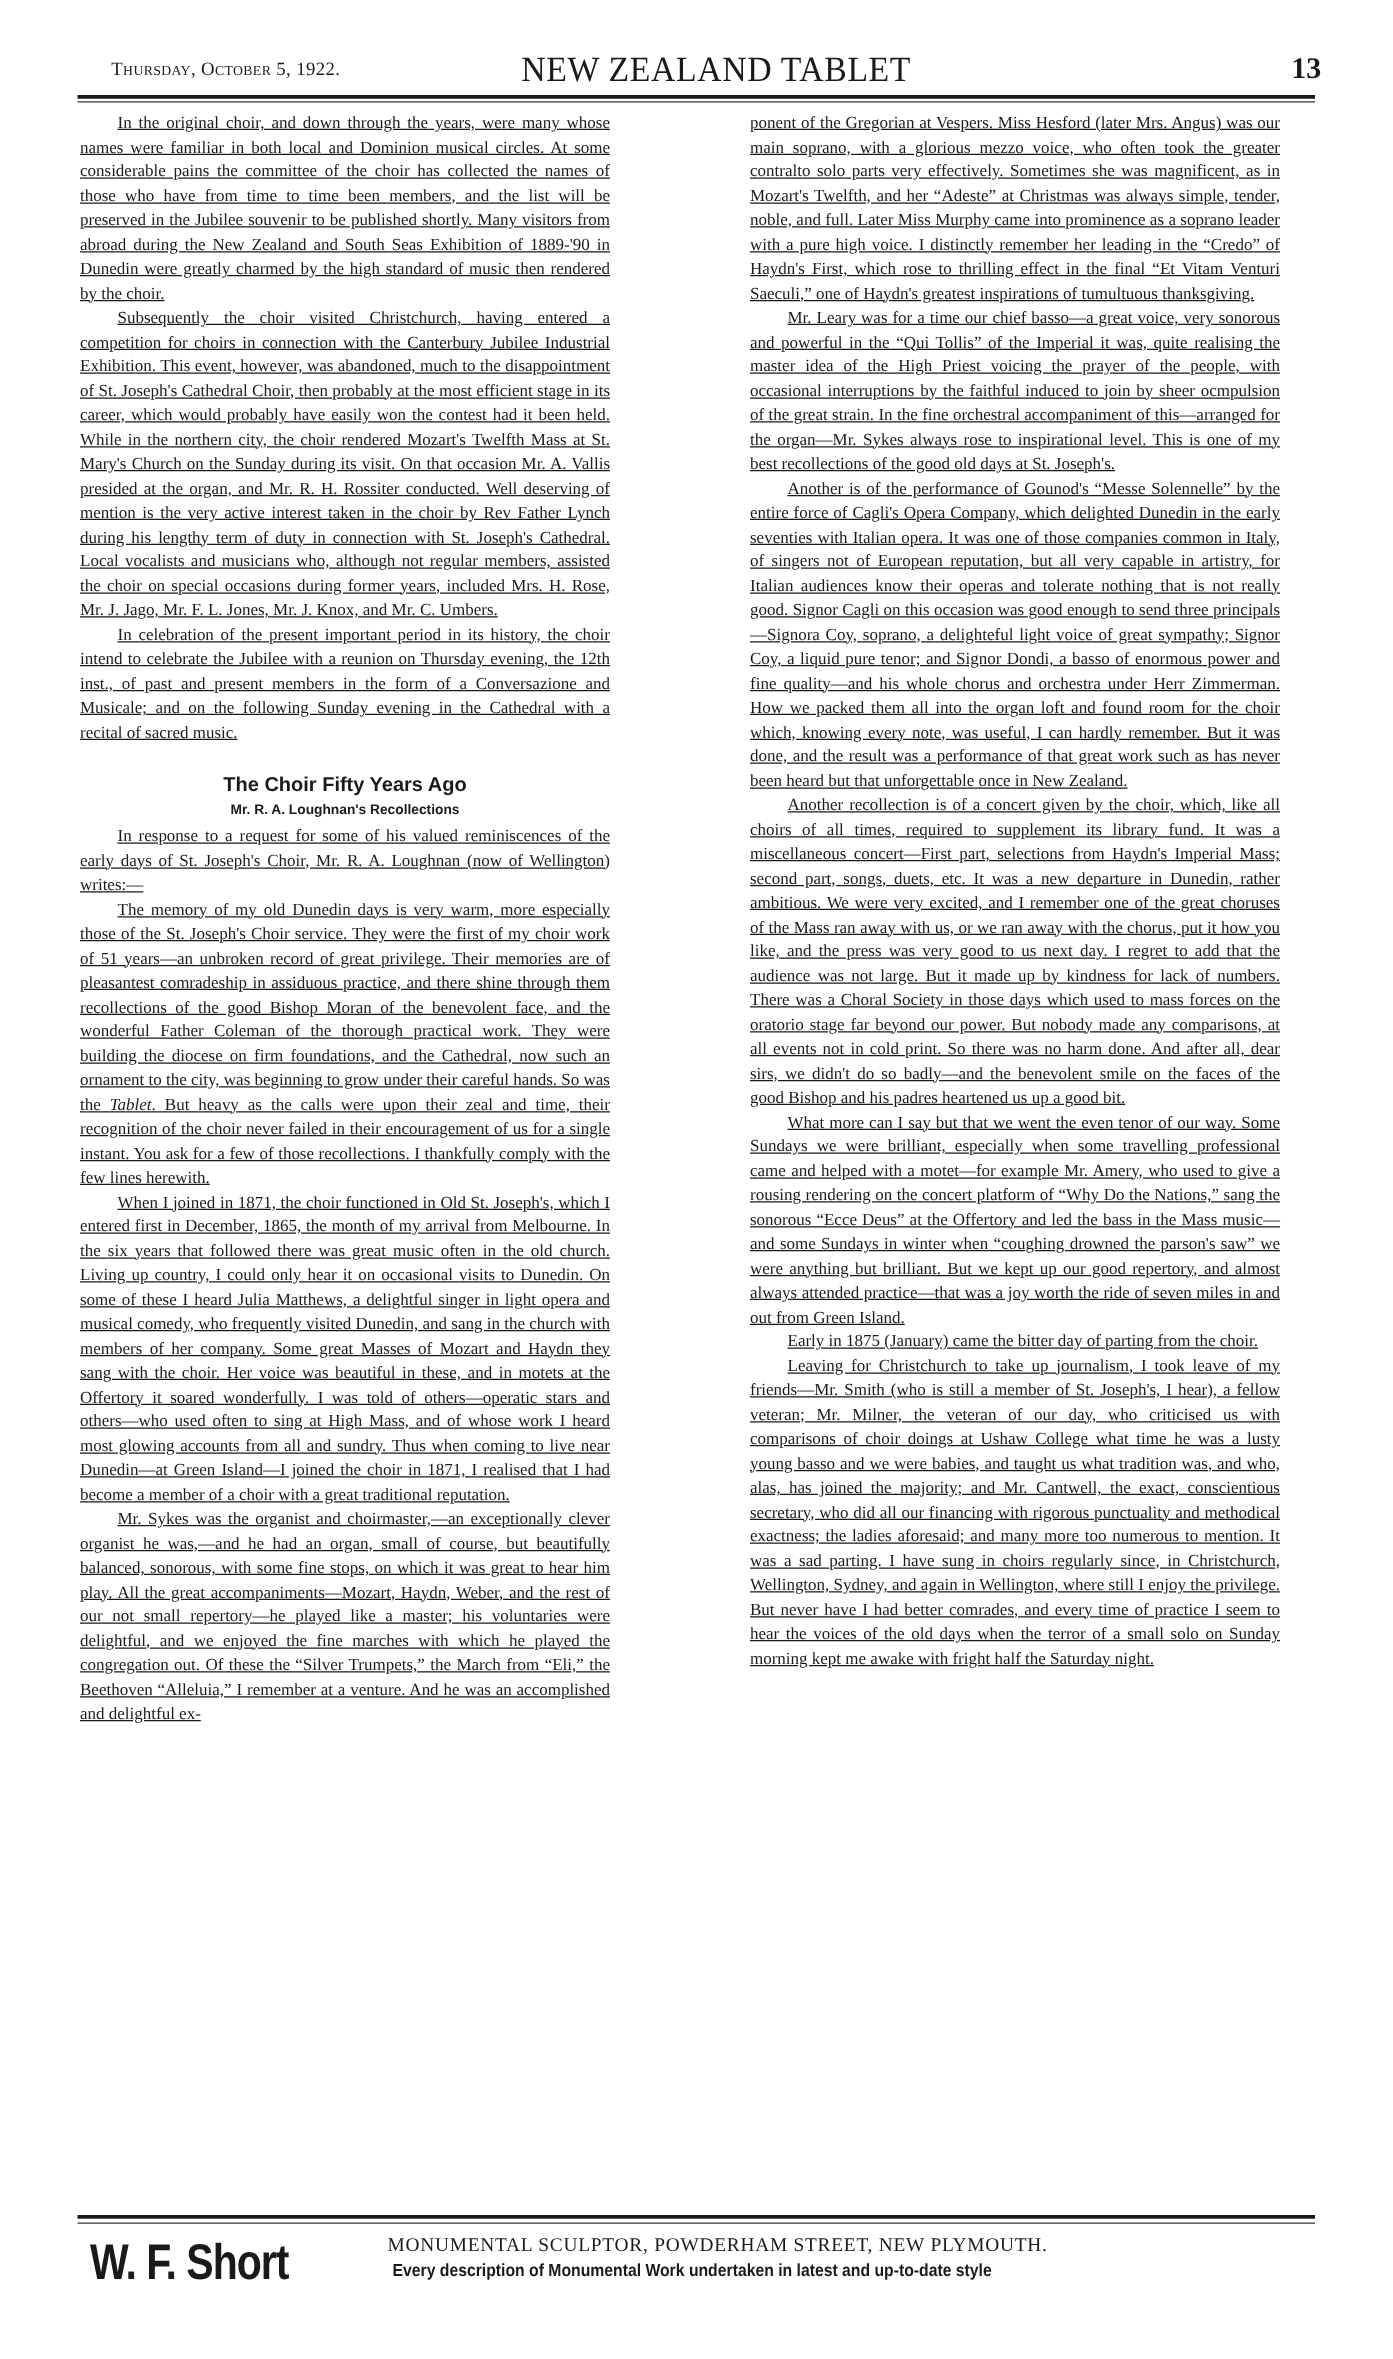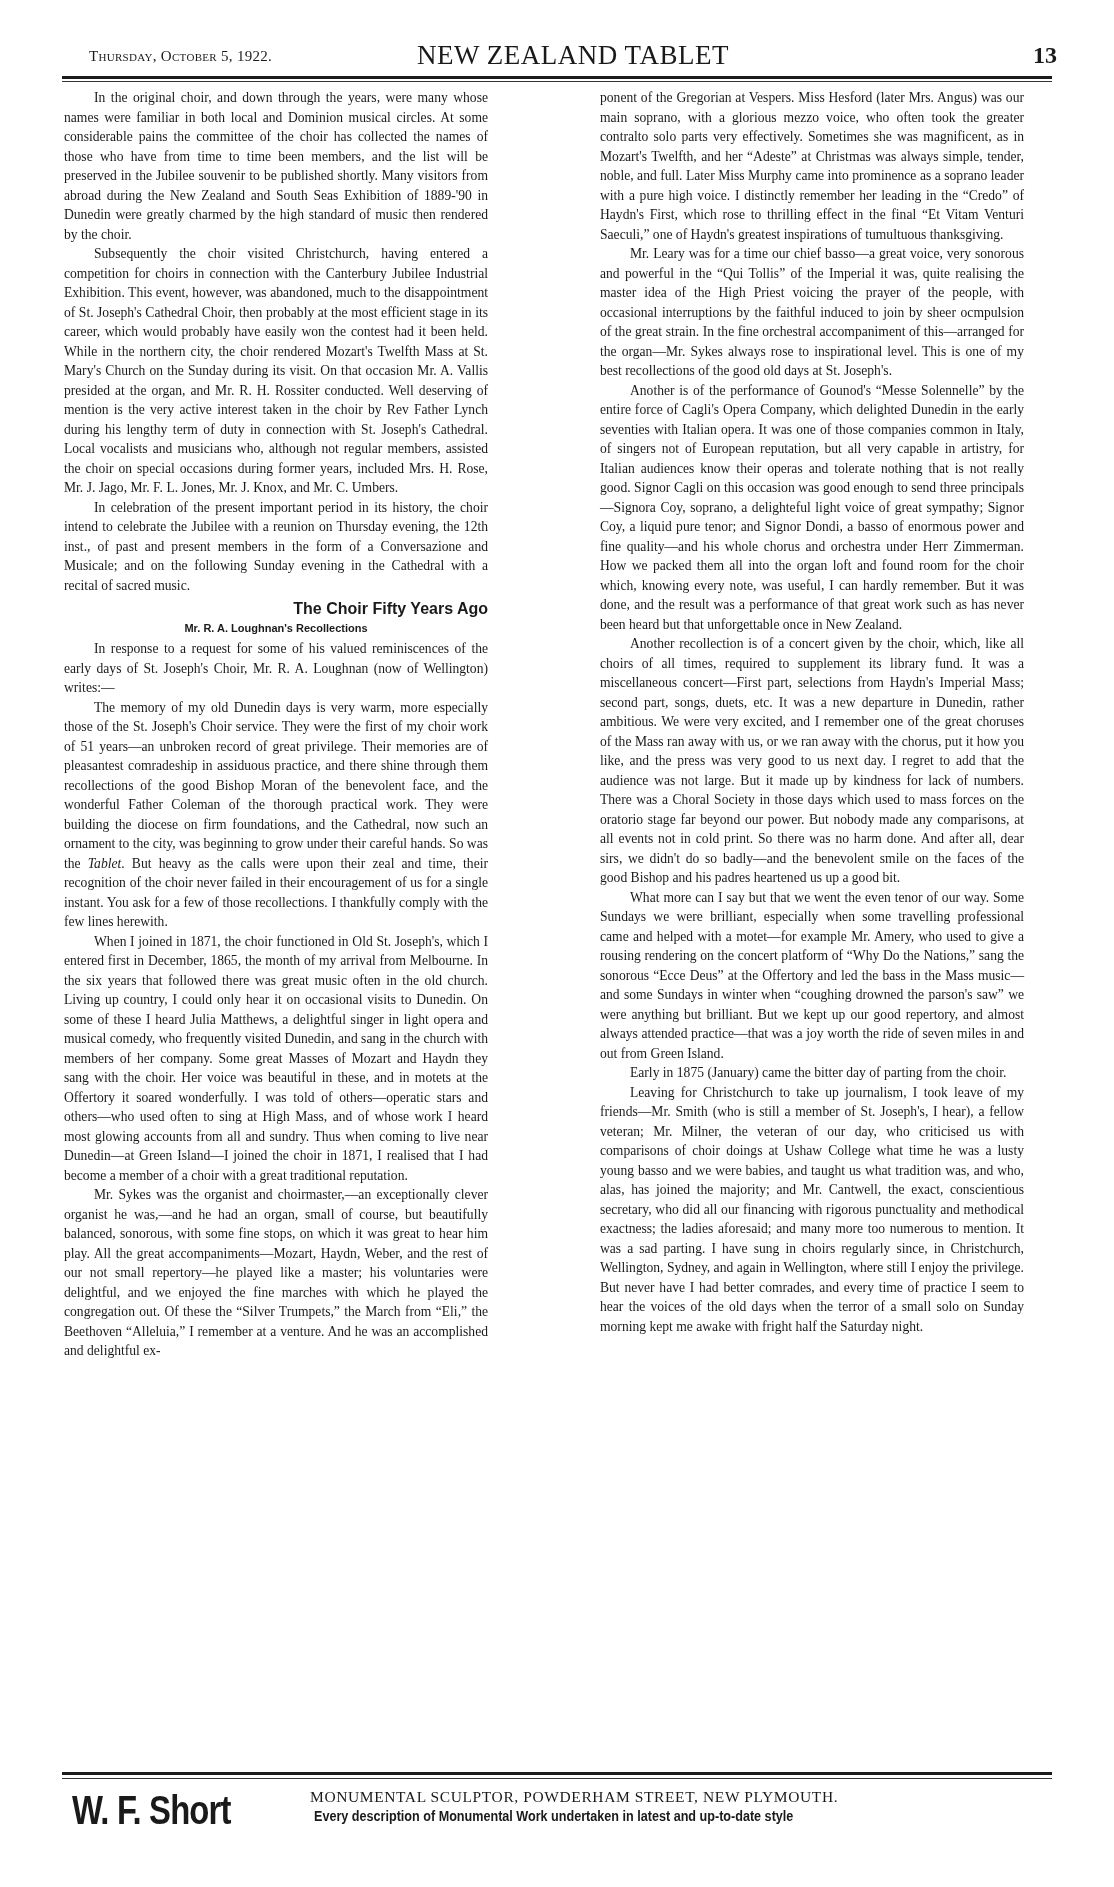--- a/index.html
+++ b/index.html
@@ -23,26 +23,26 @@
     position: absolute; right: 0; top: 2px; font-size: 24px; font-weight: bold;
   }
   .rule-thick { position: absolute; left: 62px; width: 990px; height: 3px; background: #1a1a1a; }
   .rule-thin { position: absolute; left: 62px; width: 990px; height: 1px; background: #333; }
   .column {
     position: absolute; top: 88px; width: 424px;
     font-size: 13.6px; line-height: 19.5px; text-align: justify;
   }
   .col-left { left: 64px; }
   .col-right { left: 600px; }
-  .column p { margin: 0; text-indent: 30px; }
+  .column p { margin: 0; text-indent: 30px; text-decoration: underline; }
   .column p.noindent { text-indent: 0; }
   .section-heading {
     font-family: "Liberation Sans", "DejaVu Sans", sans-serif;
-    text-align: right; font-weight: bold; font-size: 16px; line-height: 20px;
-    margin-top: 4px;
+    text-align: center; font-weight: bold; font-size: 16px; line-height: 20px;
+    margin-top: 24px;
   }
   .section-subheading {
     font-family: "Liberation Sans", "DejaVu Sans", sans-serif;
     text-align: center; font-weight: bold; font-size: 11px; line-height: 18px;
     margin-bottom: 2px;
   }
   .advert {
     position: absolute; left: 62px; top: 1786px; width: 990px; height: 60px;
   }
   .advert .name {

